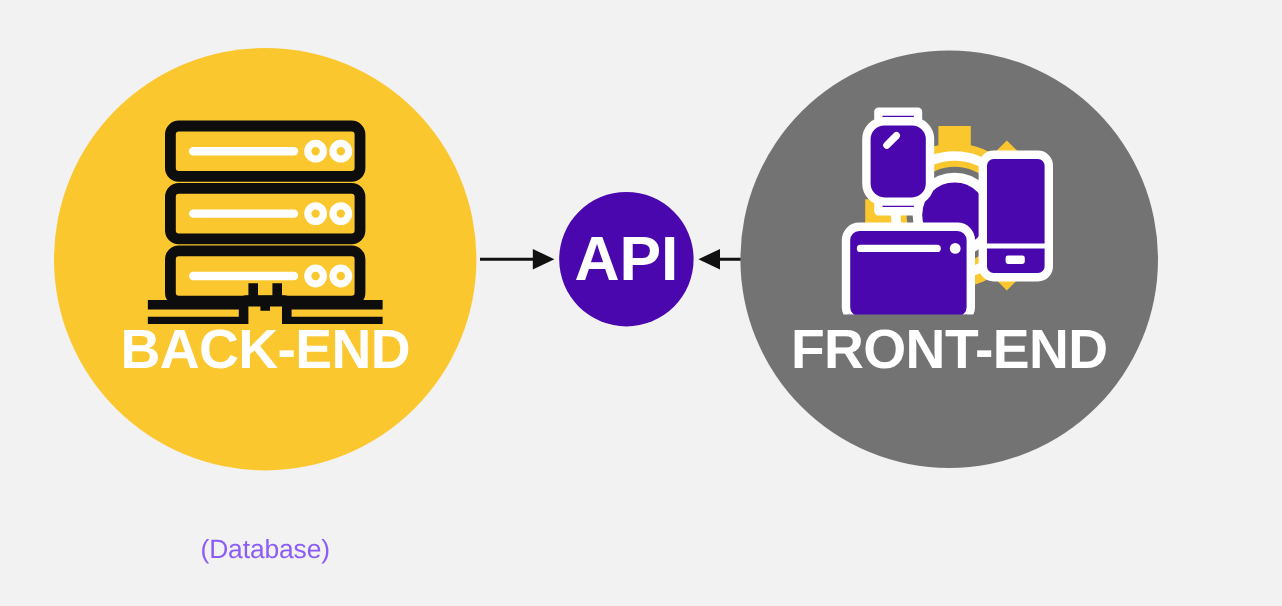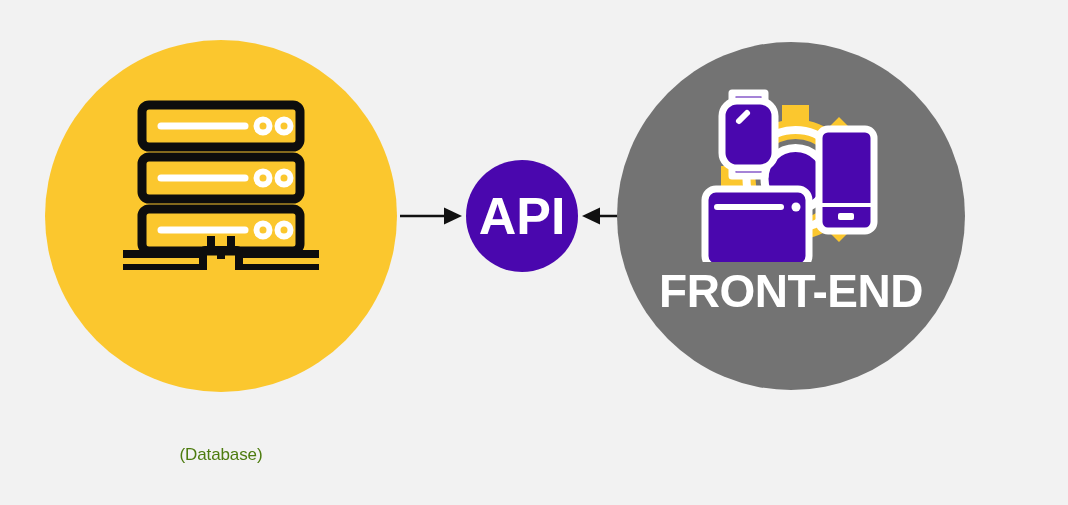--- a/index.html
+++ b/index.html
@@ -99,22 +99,22 @@
 
   .caption-title {
     display: block;
     font-size: 16.5px;
     font-weight: bold;
     color: #38343a;
     letter-spacing: -0.1px;
   }
   .caption-sub {
     display: block;
-    font-size: 17px;
-    color: #4d7c0f;
+    font-size: 22px;
+    color: #8b5cf6;
     letter-spacing: -0.1px;
   }
   .caption-sub:empty { display: none; }
 </style>
 </head>
 <body>
 
 <div id="stage">
 
   <div class="circle" id="backend-circle">
@@ -149,20 +149,21 @@
           <line x1="114" y1="154" x2="196" y2="154"></line>
           <line x1="0" y1="168" x2="82" y2="168"></line>
           <line x1="114" y1="168" x2="196" y2="168"></line>
           <line x1="88" y1="136" x2="88" y2="152"></line>
           <line x1="108" y1="136" x2="108" y2="152"></line>
         </g>
         <rect x="80" y="150" width="36" height="24" rx="2" fill="none" stroke="#0d0d0d" stroke-width="8"></rect>
       </svg>
     </span>
 
+    <span class="circle-label" id="backend-label">BACK-END</span>
   </div>
 
   <span class="arrow" id="arrow-in">
     <svg width="62" height="24" viewBox="0 0 62 24" xmlns="http://www.w3.org/2000/svg">
       <line x1="0" y1="12" x2="46" y2="12" stroke="#111111" stroke-width="2.6"></line>
       <polygon points="44,3.5 62,12 44,20.5" fill="#111111"></polygon>
     </svg>
   </span>
 
   <div class="circle" id="api-circle">

